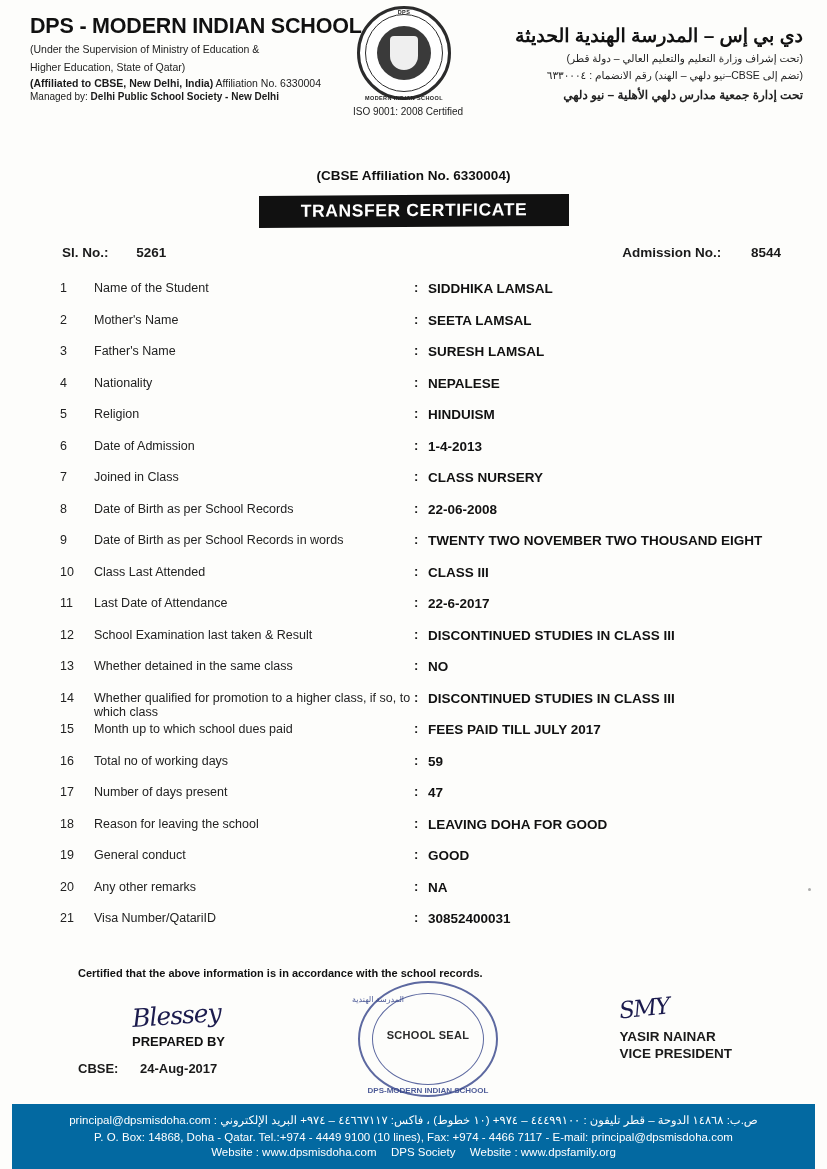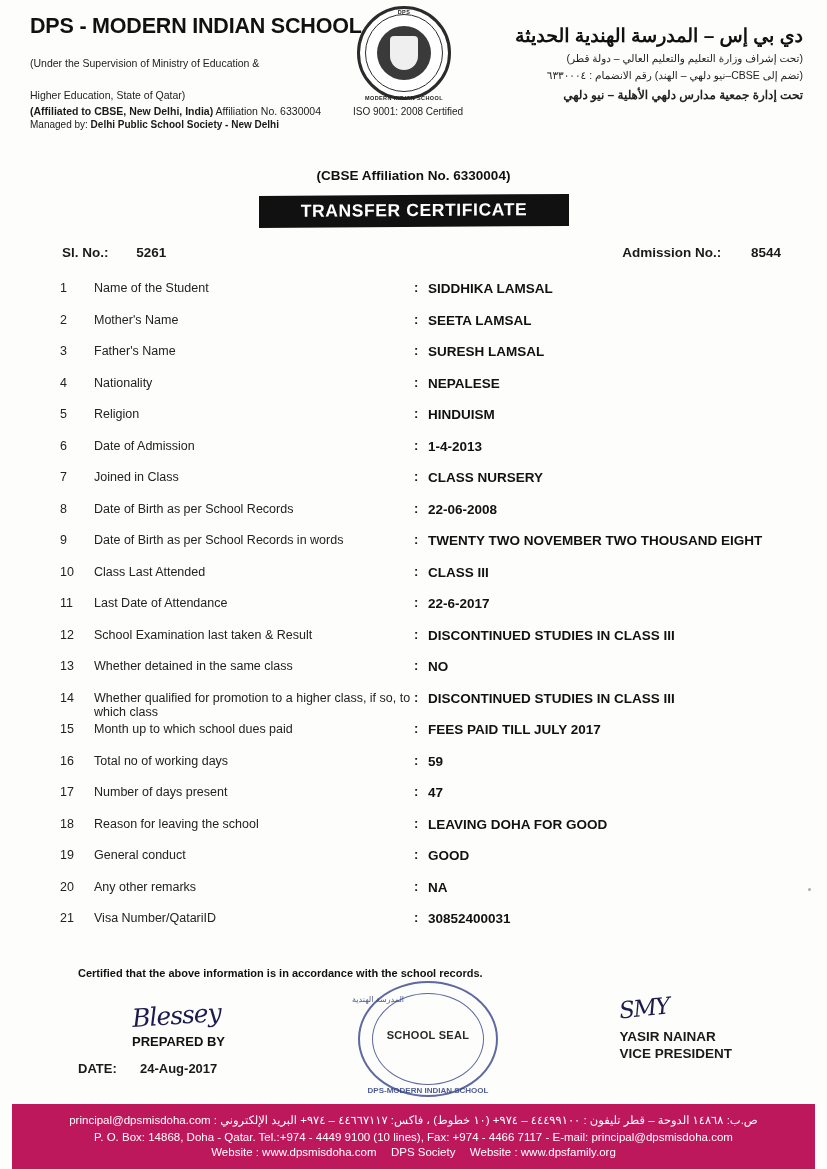--- a/index.html
+++ b/index.html
@@ -38,21 +38,21 @@
   .school-name {
     font-size: 21.5px;
     font-weight: bold;
     letter-spacing: -0.2px;
     color: #111;
     white-space: nowrap;
   }
   .hdr-sub {
     font-size: 10.5px;
     color: #222;
-    margin-top: 17px;
+    margin-top: 3px;
     line-height: 15px;
   }
   .hdr-line-strong {
     font-size: 10.5px;
     font-weight: bold;
     margin-top: 2px;
   }
   .hdr-line-strong span.normal { font-weight: normal; }
   .hdr-managed {
     font-size: 10px;
@@ -351,21 +351,21 @@
     font-weight: bold;
     margin-top: 2px;
   }
 
   
   .footer {
     position: absolute;
     left: 0;
     bottom: 0;
     width: 827px;
-    background: #be185d;
+    background: #0369a1;
     color: #fff;
     padding: 9px 0 11px 0;
     text-align: center;
     box-sizing: border-box;
   }
   .f-ar {
     direction: rtl;
     font-size: 11.5px;
     margin-bottom: 4px;
   }
@@ -599,21 +599,21 @@
 
   <div class="certified">Certified that the above information is in accordance with the school records.</div>
 
   <div class="sig-area">
 
     <div class="sig-prepared">
       <div class="handsign">Blessey</div>
       <div class="sig-caption">PREPARED BY</div>
     </div>
 
-    <div class="date-line">DATE:</div>
+    <div class="date-line">CBSE:</div>
     <div class="date-val">24-Aug-2017</div>
 
     <div class="seal">
       <div class="seal-ring"></div>
       <div class="seal-ring inner"></div>
       <div class="seal-arc-top">المدرسة الهندية</div>
       <div class="seal-txt">SCHOOL SEAL</div>
       <div class="seal-arc-bot">DPS-MODERN INDIAN SCHOOL</div>
     </div>
 

